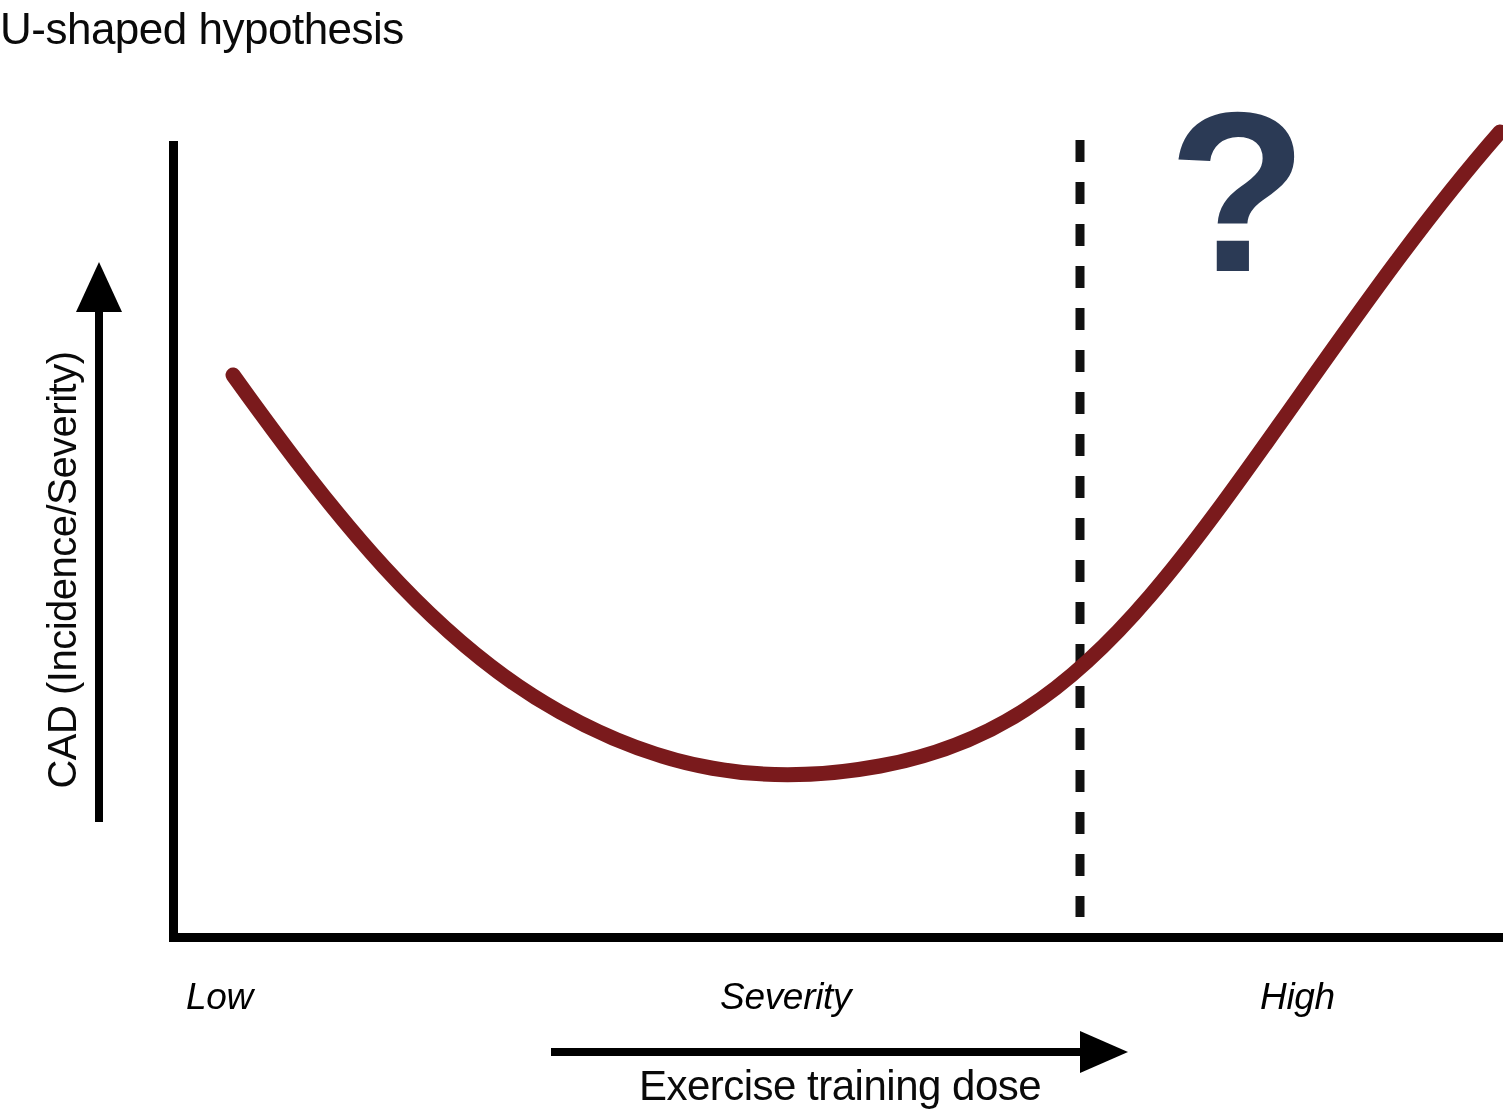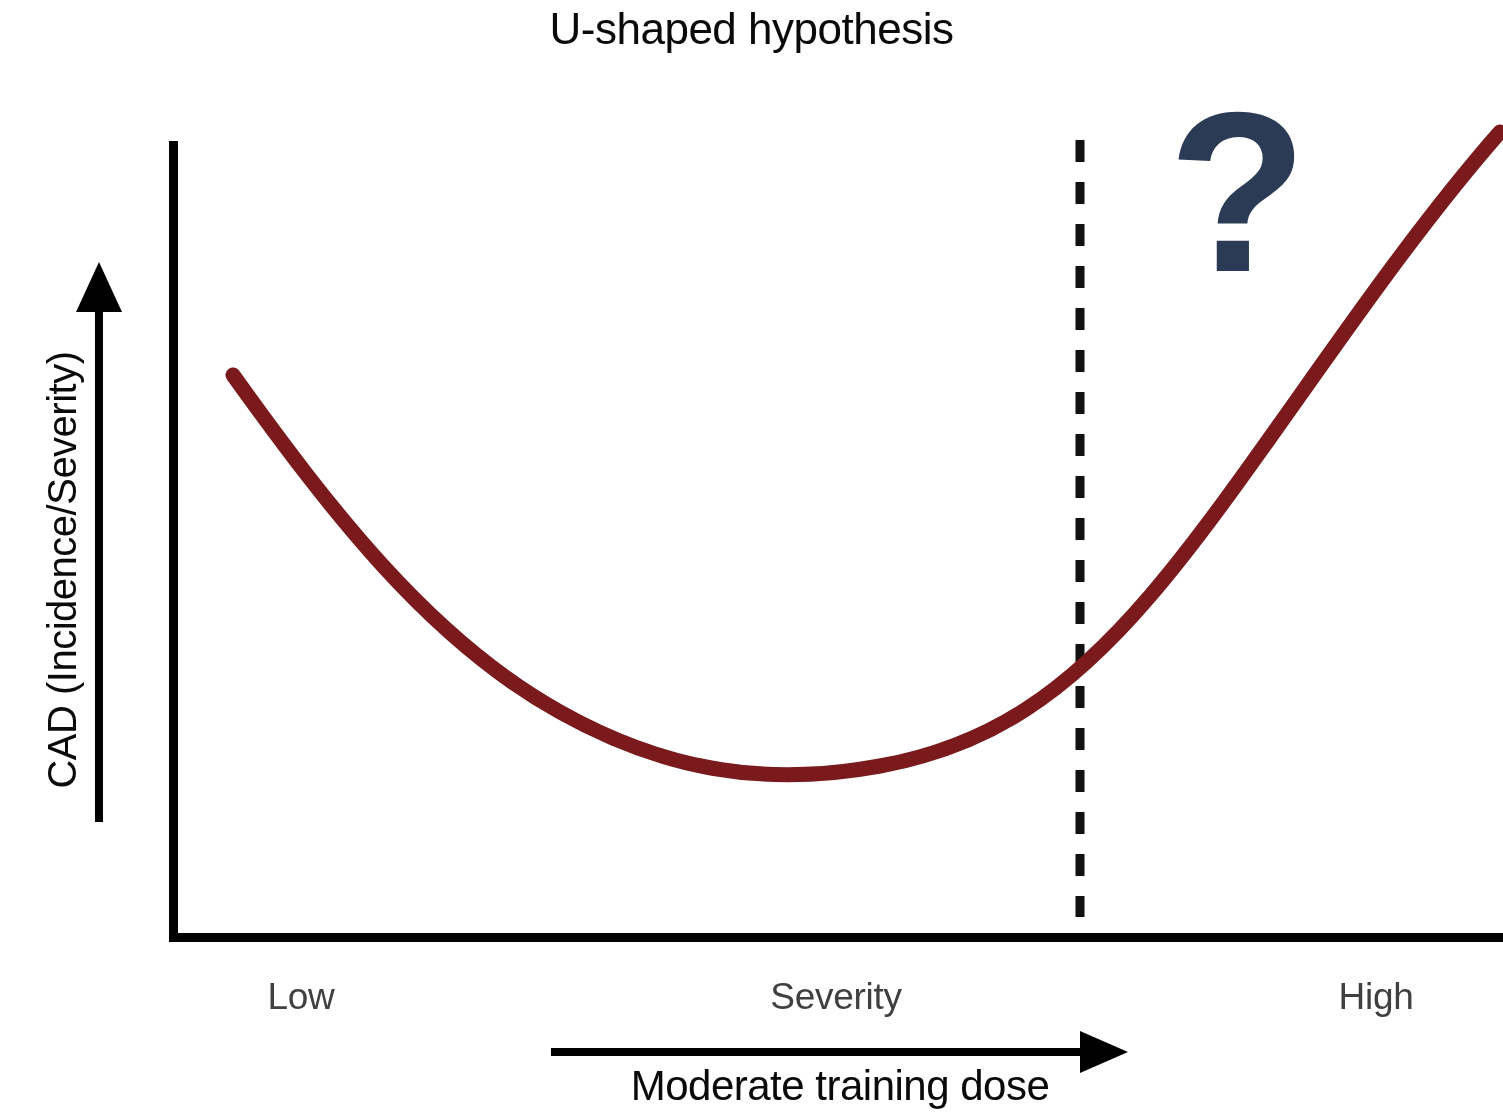--- a/index.html
+++ b/index.html
@@ -14,21 +14,20 @@
     background: #ffffff;
     overflow: hidden;
     font-family: "Liberation Sans", sans-serif;
     color: #000000;
   }
   #chart-title {
     position: absolute;
     left: 0;
     top: 4px;
     width: 1503px;
-    text-align: center;
     font-size: 44px;
     font-weight: 400;
     letter-spacing: -0.5px;
     color: #0a0a0a;
     white-space: nowrap;
   }
   #plot-svg {
     position: absolute;
     left: 0;
     top: 0;
@@ -52,22 +51,23 @@
     white-space: nowrap;
     color: #0a0a0a;
   }
   .tick-label {
     position: absolute;
     top: 976px;
     font-size: 37px;
     font-weight: 400;
     letter-spacing: -0.3px;
     white-space: nowrap;
-    color: #404040;
-    text-align: center;
+    color: #000000;
+    text-align: left;
+    font-style: italic;
   }
   #tick-low    { left: 186px; width: 230px; }
   #tick-moderate { left: 720px; width: 232px; }
   #tick-high   { left: 1260px; width: 232px; }
   #xlabel-text {
     position: absolute;
     left: 450px;
     top: 1062px;
     width: 780px;
     text-align: center;
@@ -118,17 +118,17 @@
   </svg>
 
   <div id="ylabel-wrap">
     <span id="ylabel-text">CAD (Incidence/Severity)</span>
   </div>
 
   <div class="tick-label" id="tick-low">Low</div>
   <div class="tick-label" id="tick-moderate">Severity</div>
   <div class="tick-label" id="tick-high">High</div>
 
-  <div id="xlabel-text">Moderate training dose</div>
+  <div id="xlabel-text">Exercise training dose</div>
 
   <div id="question-mark" style="color: rgb(43, 58, 85);">?</div>
 
 </div>
 
 </body></html>

